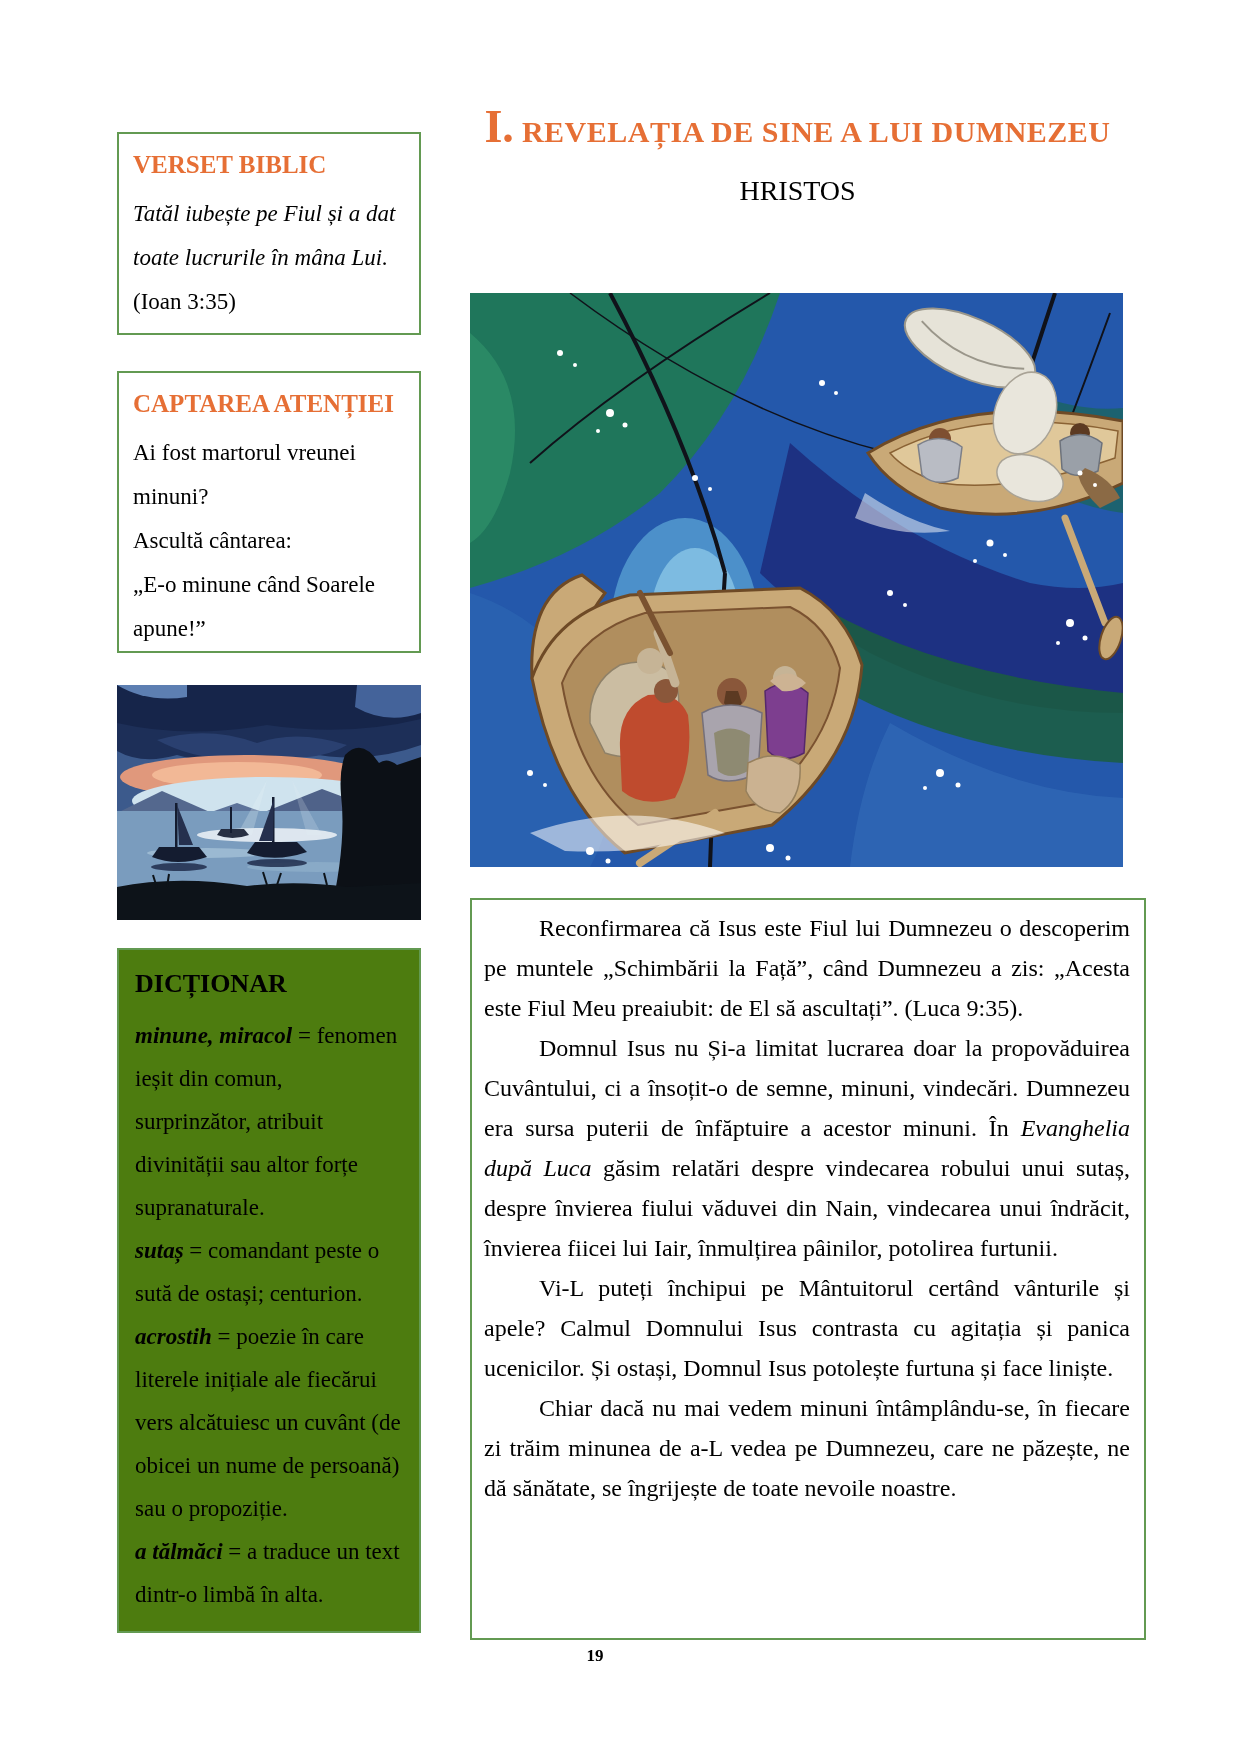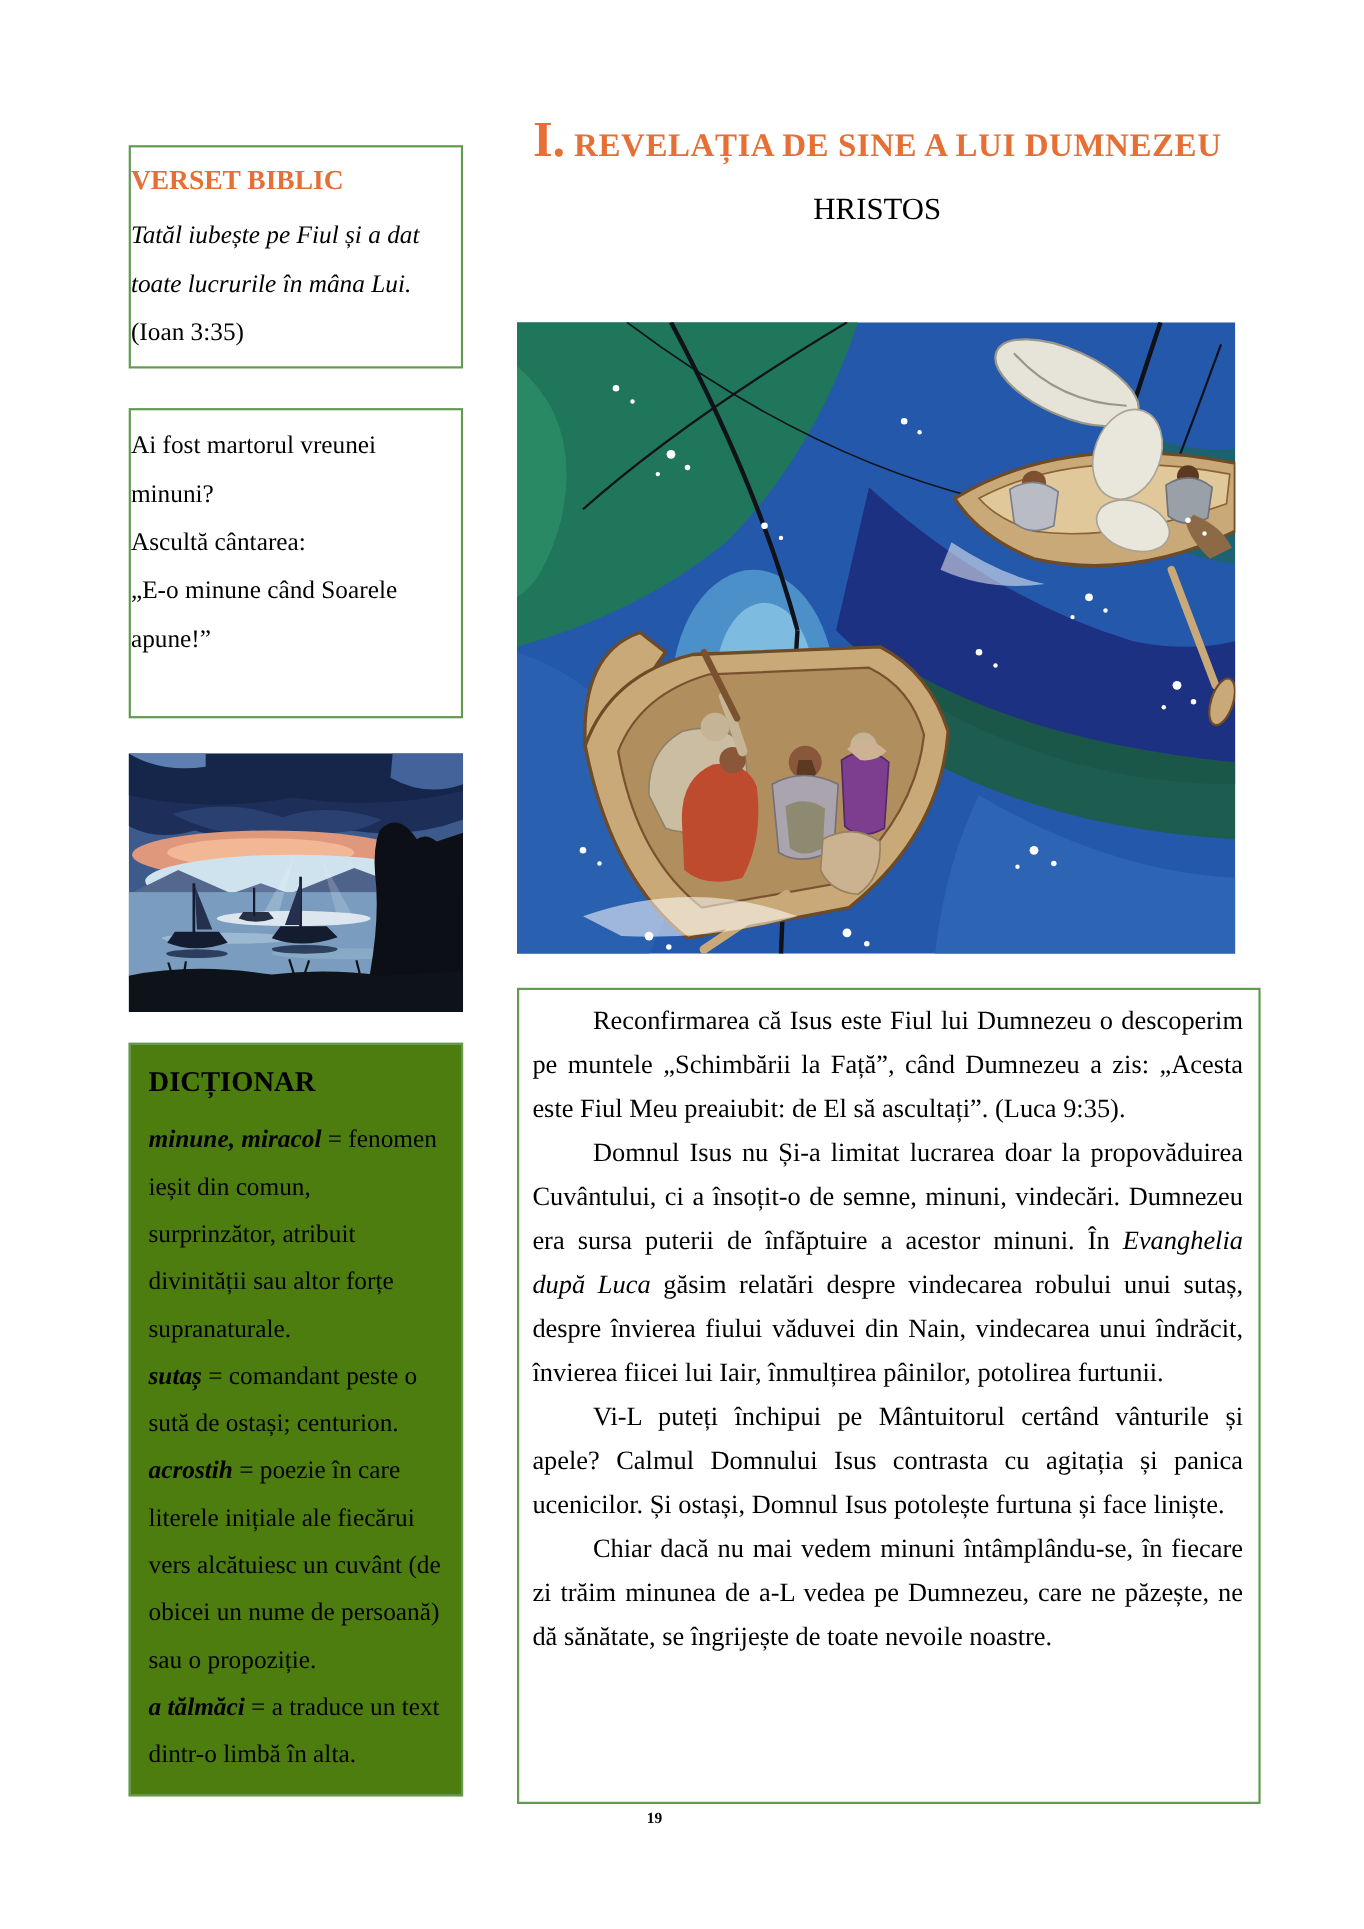--- a/index.html
+++ b/index.html
@@ -10,21 +10,21 @@
     font-family:"Liberation Serif", serif;
     color:#000;
     overflow:hidden;
   }
   .abs{position:absolute;box-sizing:border-box;}
 
   
   .side-box{
     border:2px solid #639a52;
     background:#ffffff;
-    padding:10px 0;
+    padding:10px 14px;
     font-size:23px;
     line-height:44px;
   }
   .side-box .box-title{
     font-weight:bold;
     font-size:25px;
     line-height:34px;
     color:#e66f35;
     margin:4px 0 10px 0;
   }
@@ -80,36 +80,37 @@
     text-align:justify;
     overflow:hidden;
   }
   #content-box p{margin:0;text-indent:55px;}
   #content-box .it{font-style:italic;}
 
   #page-number{
     left:555px;top:1646px;width:80px;
     text-align:center;
     font-weight:bold;
-    font-size:14px;
+    font-size:17px;
   }
   svg{display:block;}
 </style>
 </head>
 <body>
 
 <div id="page">
 
   <div class="abs side-box" id="verse-box">
     <div class="box-title">VERSET BIBLIC</div>
     <span class="quote">Tatăl iubește pe Fiul și a dat toate lucrurile în mâna Lui.</span>
     <span class="ref">(Ioan 3:35)</span>
   </div>
 
   <div class="abs side-box" id="attention-box">
+    <div class="box-title">CAPTAREA ATENȚIEI</div>
     <div>Ai fost martorul vreunei minuni?</div>
     <div>Ascultă cântarea:</div>
     <div>„E-o minune când Soarele apune!”</div>
   </div>
 
   <div class="abs" id="sunset-illustration">
     <svg width="304" height="235" viewBox="0 0 304 235" xmlns="http://www.w3.org/2000/svg">
       <rect width="304" height="235" fill="#3c5a8c"></rect>
 
       <path d="M0,0 H304 V60 Q250,80 190,68 Q120,88 60,70 Q25,80 0,66 Z" fill="#1d2f58"></path>

